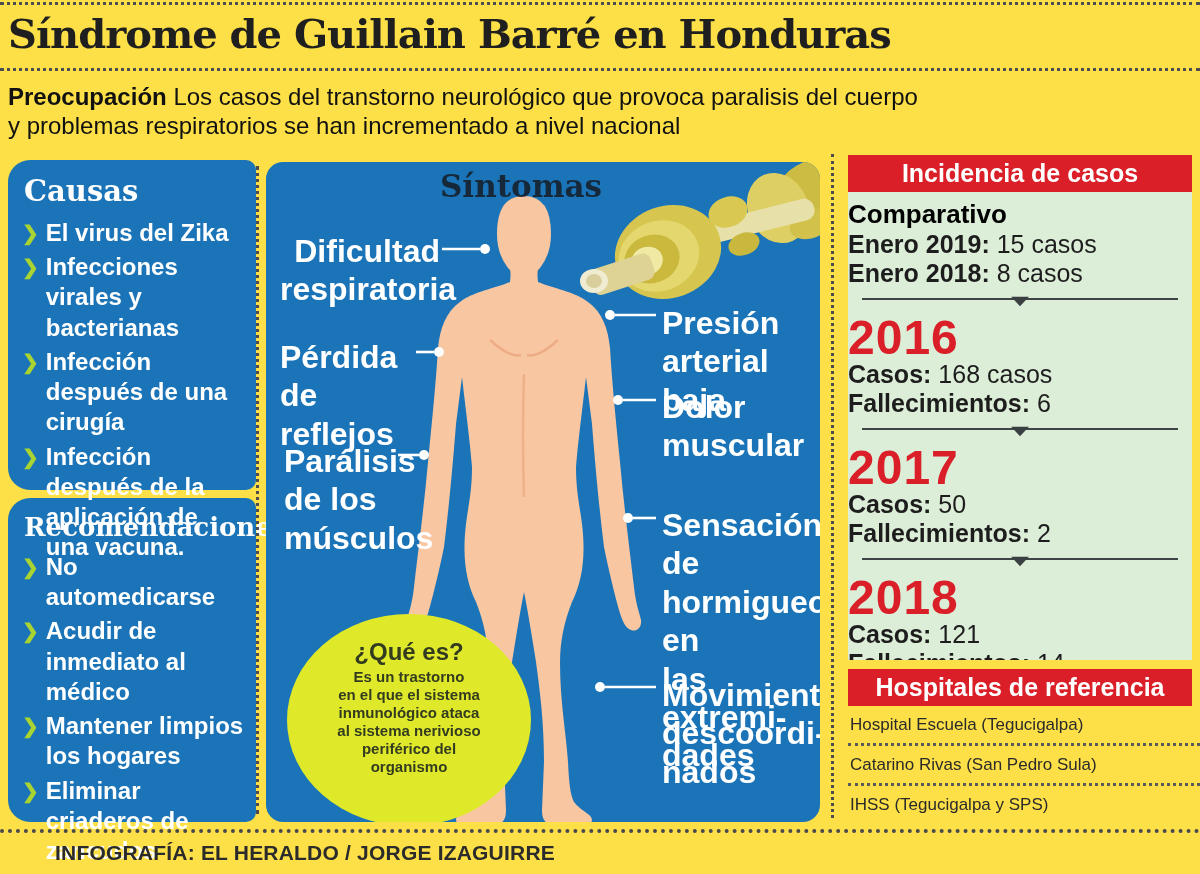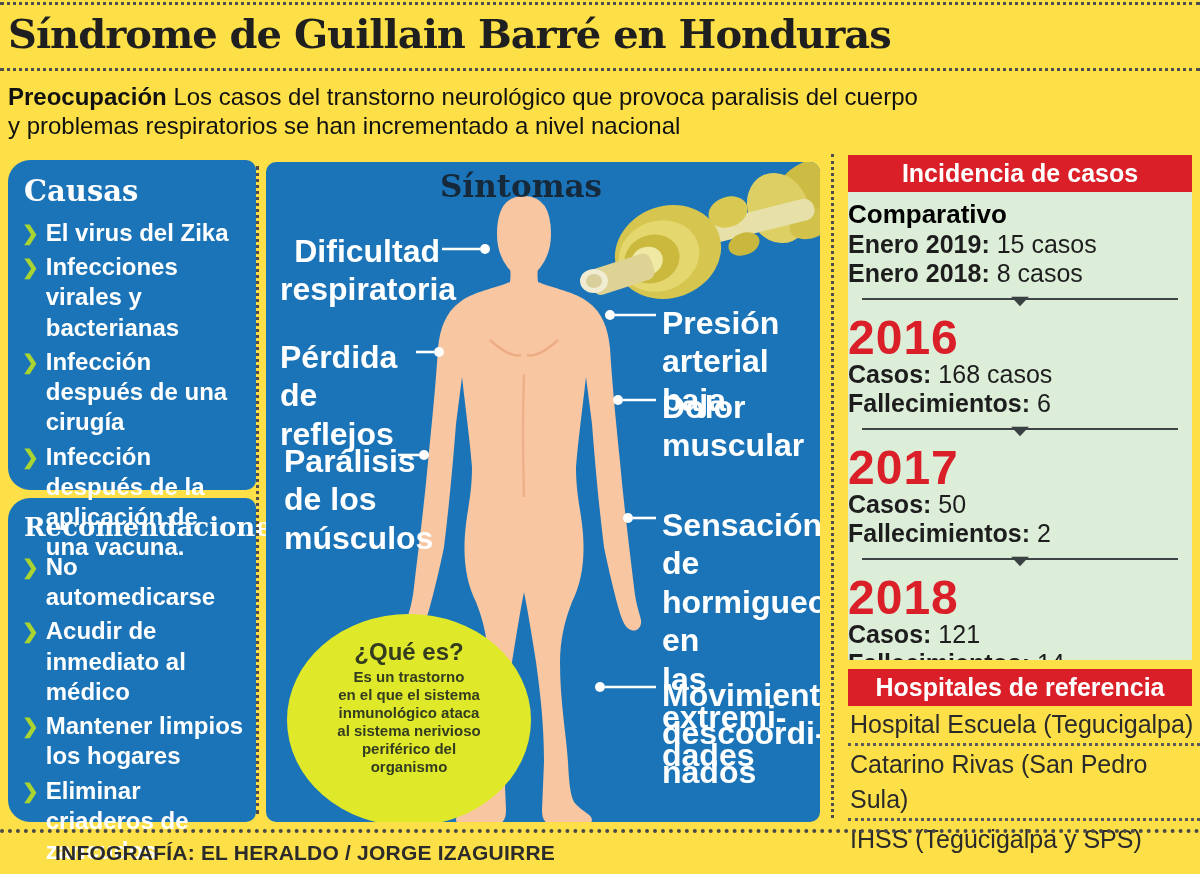--- a/index.html
+++ b/index.html
@@ -35,21 +35,21 @@
   .causes{height:330px;}
   .causes h2{font-size:29px;}
   .recommendations{height:324px;margin-top:8px;}
   .recommendations h2{font-size:26px;}
   .blue-box ul{list-style:none;margin:0;padding:0;}
   .blue-box li{display:flex;margin:0 0 4px 0;font-size:24px;font-weight:700;line-height:1.26;}
   .bullet{color:#a9d431;font-weight:700;font-size:20px;line-height:1.5;margin-right:7px;flex:0 0 auto;}
 
   
   .center-panel{position:absolute;left:266px;top:12px;width:554px;height:660px;
-                background:#1b74b7;border-radius:10px;overflow:hidden;}
+                background:#1b74b7;border-radius:17px;overflow:hidden;}
   .symptoms-title{position:absolute;left:0;top:6px;width:510px;margin:0;text-align:center;
                   font-family:"DejaVu Serif","Liberation Serif",serif;font-weight:700;
                   font-size:31px;color:#16293b;}
   .figure-svg{position:absolute;left:0;top:0;}
   .sym-label{position:absolute;font-size:32px;font-weight:700;line-height:1.2;color:#ffffff;
              white-space:pre-line;}
   .sym-label.r{text-align:left;}
   .lab-l1{left:14px;top:70px;width:160px;text-align:right;}
   .lab-l2{left:14px;top:176px;width:150px;}
   .lab-l3{left:18px;top:280px;width:140px;}
@@ -73,21 +73,21 @@
              padding:6px 0 0 0;text-align:left;color:#1d1d1d;overflow:hidden;}
   .comp-title{font-size:26px;font-weight:700;line-height:32px;color:#000;}
   .comp-row,.stat{font-size:25px;line-height:29px;}
   .comp-row b,.stat b{font-weight:700;}
   .divider{position:relative;margin:10px 14px 2px 14px;border-top:2px solid #3f4447;height:14px;}
   .chev{position:absolute;left:50%;top:-7px;transform:translateX(-50%) scaleX(1.9);
         color:#3a3f42;font-size:16px;line-height:16px;}
   .year{font-size:48px;font-weight:700;line-height:44px;color:#da1f28;letter-spacing:1px;}
   .hospitals-header{margin-top:9px;}
   .hospital-list{list-style:none;margin:0;padding:0;width:352px;}
-  .hospital-list li{font-size:25px;line-height:35px;color:#2a2a2a;padding:1px 0 1px 2px;
+  .hospital-list li{font-size:17px;line-height:35px;color:#2a2a2a;padding:1px 0 1px 2px;
                     border-bottom:3px dotted #5a5a5a;}
   .hospital-list li:last-child{border-bottom:none;}
 
   
   .credit{position:absolute;left:8px;top:841px;font-size:21px;font-weight:700;
           letter-spacing:0.2px;color:#2b2b2b;margin-left:47px;}
 </style>
 </head>
 <body>
 

